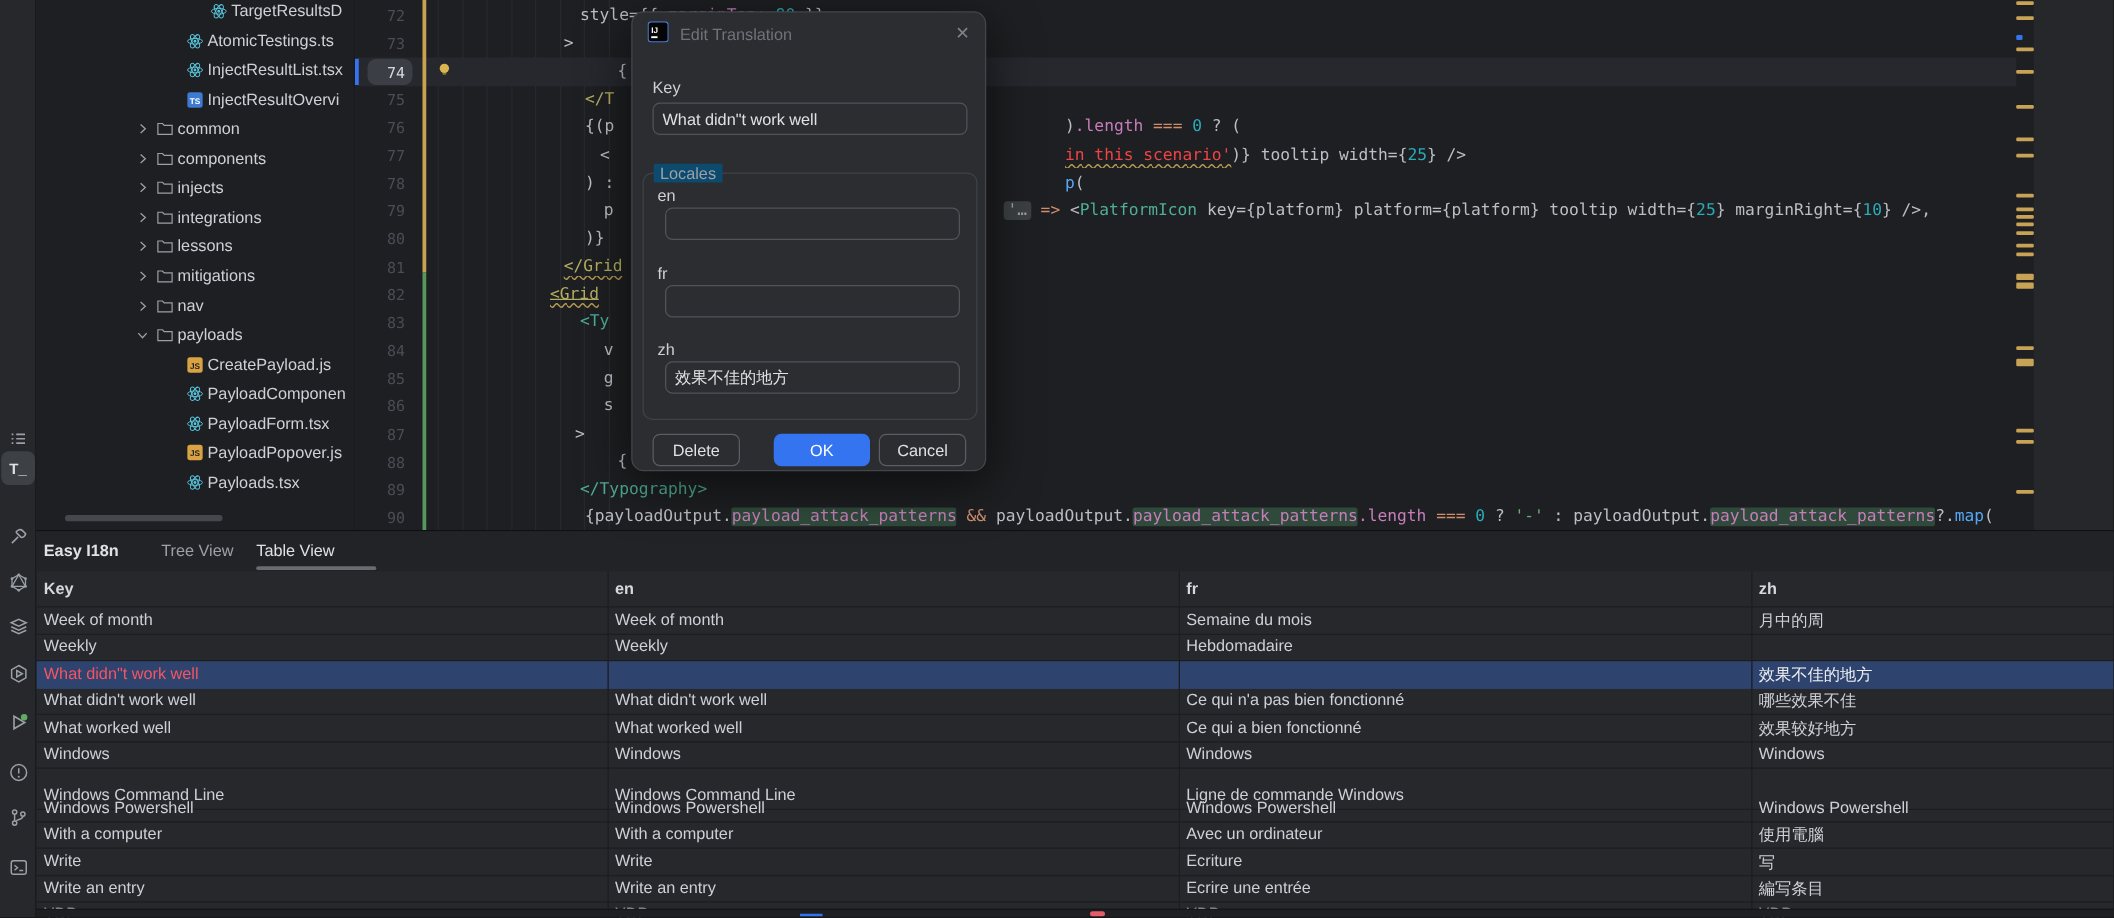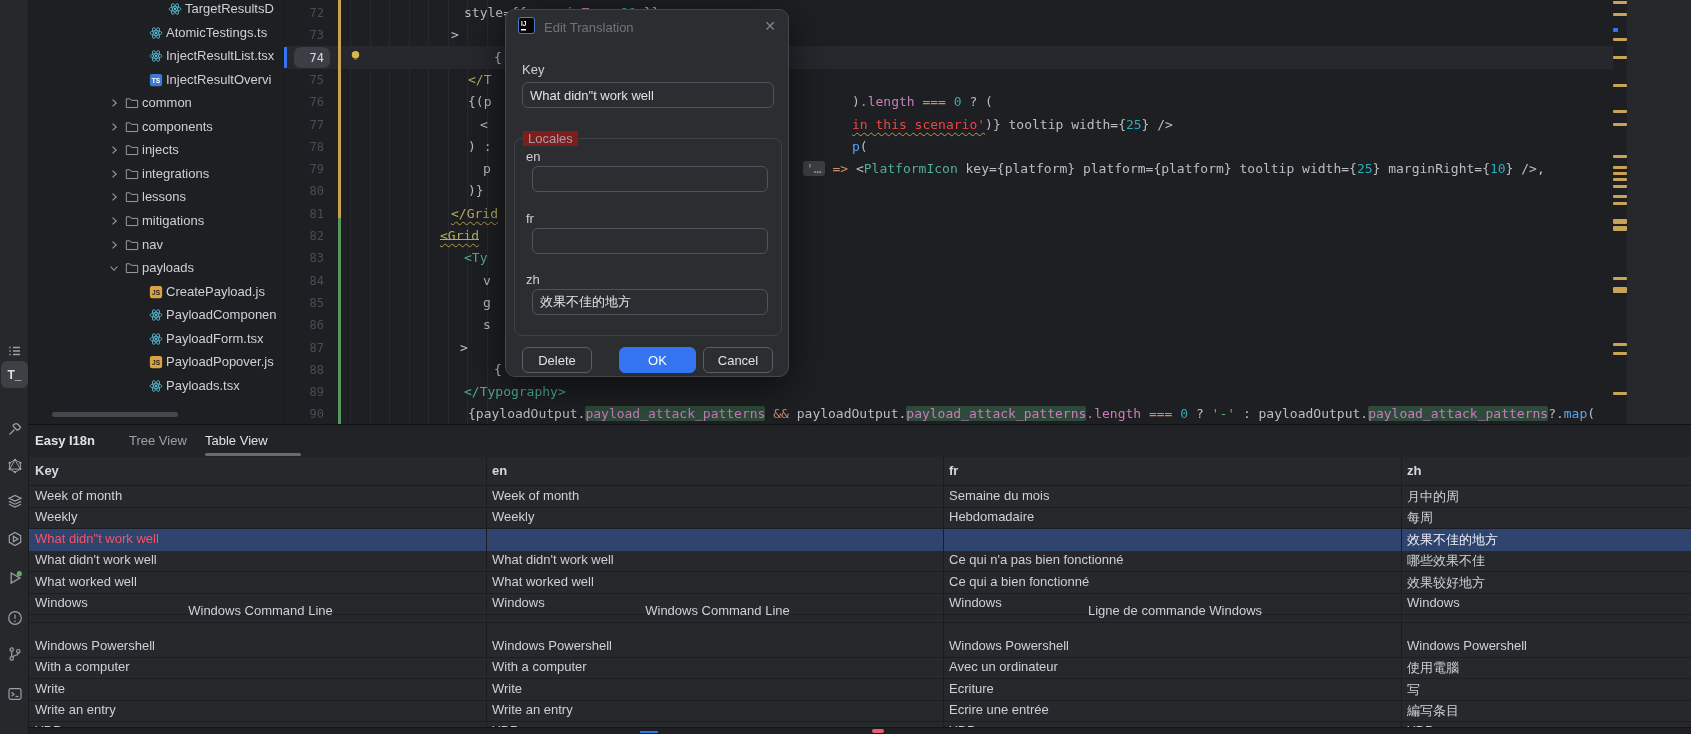--- a/index.html
+++ b/index.html
@@ -78,21 +78,21 @@
   #strip-mark-red { left:843px; top:1px; width:12px; height:4px; background:#e35d6a; border-radius:2px; }
 
   
   #dialog { left:505px; top:9px; width:284px; height:368px; background:#2b2d30; border:1px solid #43464b; border-radius:10px; box-shadow:0 10px 40px rgba(0,0,0,.6); z-index:10; }
   #dlg-titlebar { position:absolute; left:0; top:0; width:100%; height:34px; display:flex; align-items:center; padding:0 12px; }
   #dlg-title { color:#70737a; margin-left:9px; font-size:13px; }
   #dlg-close { position:absolute; right:12px; top:8px; color:#7e828a; font-size:14px; cursor:default; }
   .dlg-label { position:absolute; left:16px; color:#ced0d6; }
   .dlg-input { position:absolute; height:26px; background:#2b2d30; border:1px solid #50535a; border-radius:6px; color:#dfe1e5; font-family:"Liberation Sans",sans-serif; font-size:13px; padding:0 7px; outline:none; }
   #locales-group { position:absolute; left:8px; top:128px; width:268px; height:198px; border:1px solid #3f4247; border-radius:8px; }
-  #locales-legend { position:absolute; left:8px; top:-8px; background:#7f1d1d; padding:0 5px; color:#9da0a8; }
+  #locales-legend { position:absolute; left:8px; top:-8px; background:#0c4a6e; padding:0 5px; color:#9da0a8; }
   .dlg-btn { position:absolute; top:337px; height:26px; border-radius:6px; font-size:13px; display:flex; align-items:center; justify-content:center; }
   .dlg-btn.secondary { background:#2b2d30; border:1px solid #5a5d63; color:#dfe1e5; }
   .dlg-btn.primary { background:#3574f0; border:1px solid #3574f0; color:#ffffff; }
 </style>
 </head>
 <body>
 
 <div id="app">
 
   <div id="editor" class="abs">
@@ -446,21 +446,20 @@
         <div class="tbl-row" style="top: 61px;">
           <div class="tbl-cell" style="left: 0px; width: 457px;">Week of month</div>
           <div class="tbl-cell" style="left: 457px; width: 457px;">Week of month</div>
           <div class="tbl-cell" style="left: 1372px; width: 290px;">月中的周</div>
           <div class="tbl-cell" style="left: 914px; width: 458px;">Semaine du mois</div>
         </div>
         <div class="tbl-row" style="top: 82.4px;">
           <div class="tbl-cell" style="left: 0px; width: 457px;">Weekly</div>
           <div class="tbl-cell" style="left: 457px; width: 457px;">Weekly</div>
           <div class="tbl-cell" style="left: 914px; width: 458px;">Hebdomadaire</div>
-          <div class="tbl-cell" style="left: 1372px; width: 290px;">每周</div>
         </div>
         <div class="tbl-row selected" style="top: 103.8px;">
           <div class="tbl-cell key-missing" style="left: 0px; width: 457px;">What didn"t work well</div>
           <div class="tbl-cell" style="left: 457px; width: 457px;"></div>
           <div class="tbl-cell" style="left: 914px; width: 458px;"></div>
           <div class="tbl-cell" style="left: 1372px; width: 290px;">效果不佳的地方</div>
         </div>
         <div class="tbl-row" style="top: 125.2px;">
           <div class="tbl-cell" style="left: 0px; width: 457px;">What didn't work well</div>
           <div class="tbl-cell" style="left: 457px; width: 457px;">What didn't work well</div>
@@ -472,21 +471,21 @@
           <div class="tbl-cell" style="left: 457px; width: 457px;">What worked well</div>
           <div class="tbl-cell" style="left: 1372px; width: 290px;">效果较好地方</div>
           <div class="tbl-cell" style="left: 914px; width: 458px;">Ce qui a bien fonctionné</div>
         </div>
         <div class="tbl-row" style="top: 168px;">
           <div class="tbl-cell" style="left: 0px; width: 457px;">Windows</div>
           <div class="tbl-cell" style="left: 457px; width: 457px;">Windows</div>
           <div class="tbl-cell" style="left: 914px; width: 458px;">Windows</div>
           <div class="tbl-cell" style="left: 1372px; width: 290px;">Windows</div>
         </div>
-        <div class="tbl-row" style="top: 176px; text-align: center;">
+        <div class="tbl-row" style="top: 201px;">
           <div class="tbl-cell" style="left: 0px; width: 457px;">Windows Command Line</div>
           <div class="tbl-cell" style="left: 457px; width: 457px;">Windows Command Line</div>
           <div class="tbl-cell" style="left: 914px; width: 458px;">Ligne de commande Windows</div>
         </div>
         <div class="tbl-row" style="top: 210.8px;">
           <div class="tbl-cell" style="left: 0px; width: 457px;">Windows Powershell</div>
           <div class="tbl-cell" style="left: 457px; width: 457px;">Windows Powershell</div>
           <div class="tbl-cell" style="left: 914px; width: 458px;">Windows Powershell</div>
           <div class="tbl-cell" style="left: 1372px; width: 290px;">Windows Powershell</div>
         </div>

